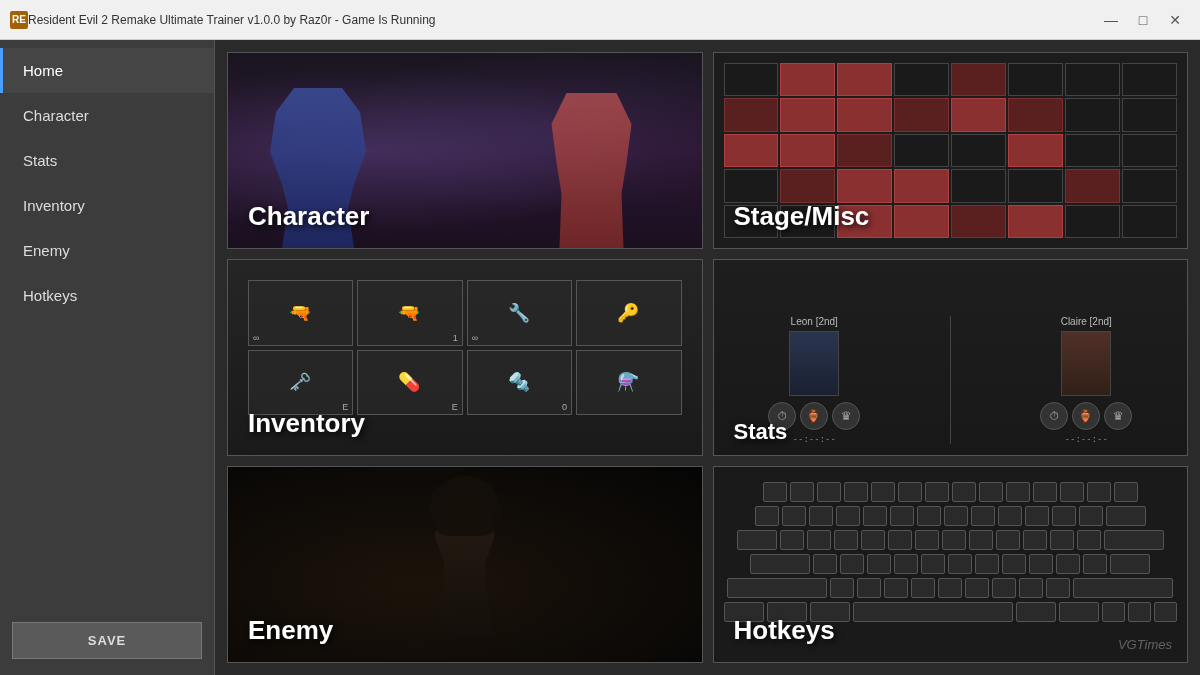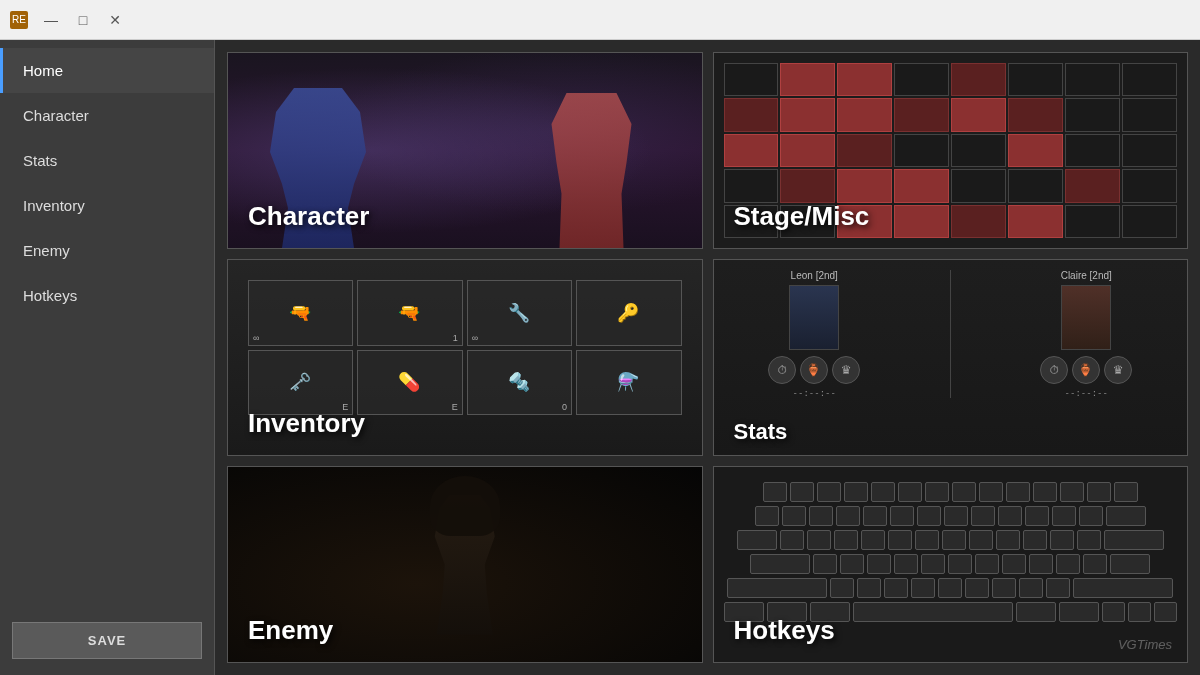--- a/index.html
+++ b/index.html
@@ -19,27 +19,26 @@
       display: flex;
       align-items: center;
       padding: 0 10px;
       border-bottom: 1px solid #ccc;
     }
     .title-bar-icon {
       width: 18px;
       height: 18px;
       background: #a16207;
       border-radius: 2px;
-      margin-right: 8px;
       display: flex;
       align-items: center;
       justify-content: center;
       color: white;
       font-size: 10px;
-      font-weight: normal;
+      font-weight: bold;
     }
     .title-bar-text {
       flex: 1;
       font-size: 12px;
       color: #333;
     }
     .title-bar-controls {
       display: flex;
       gap: 2px;
     }
@@ -251,20 +250,21 @@
       display: flex;
       flex-direction: column;
       padding: 10px;
     }
     .stats-header {
       display: flex;
       justify-content: space-around;
       color: #ccc;
       font-size: 11px;
       margin-bottom: 8px;
+      margin-top: 46px;
     }
     .stats-col {
       display: flex;
       flex-direction: column;
       align-items: center;
     }
     .stats-char-name {
       color: #bbb;
       font-size: 10px;
       margin-bottom: 4px;
@@ -379,20 +379,21 @@
       z-index: 3;
     }
   </style>
 </head>
 <body>
 
 <div class="title-bar">
   <div class="title-bar-icon">
     <span>RE</span>
   </div>
+  <span class="title-bar-text">Resident Evil 2 Remake Ultimate Trainer v1.0.0 by Raz0r - Game Is Running</span>
   <div class="title-bar-controls">
     <button class="title-btn">—</button>
     <button class="title-btn">□</button>
     <button class="title-btn close">✕</button>
   </div>
 </div>
 
 <div class="app-body">
 
   <div class="sidebar">

